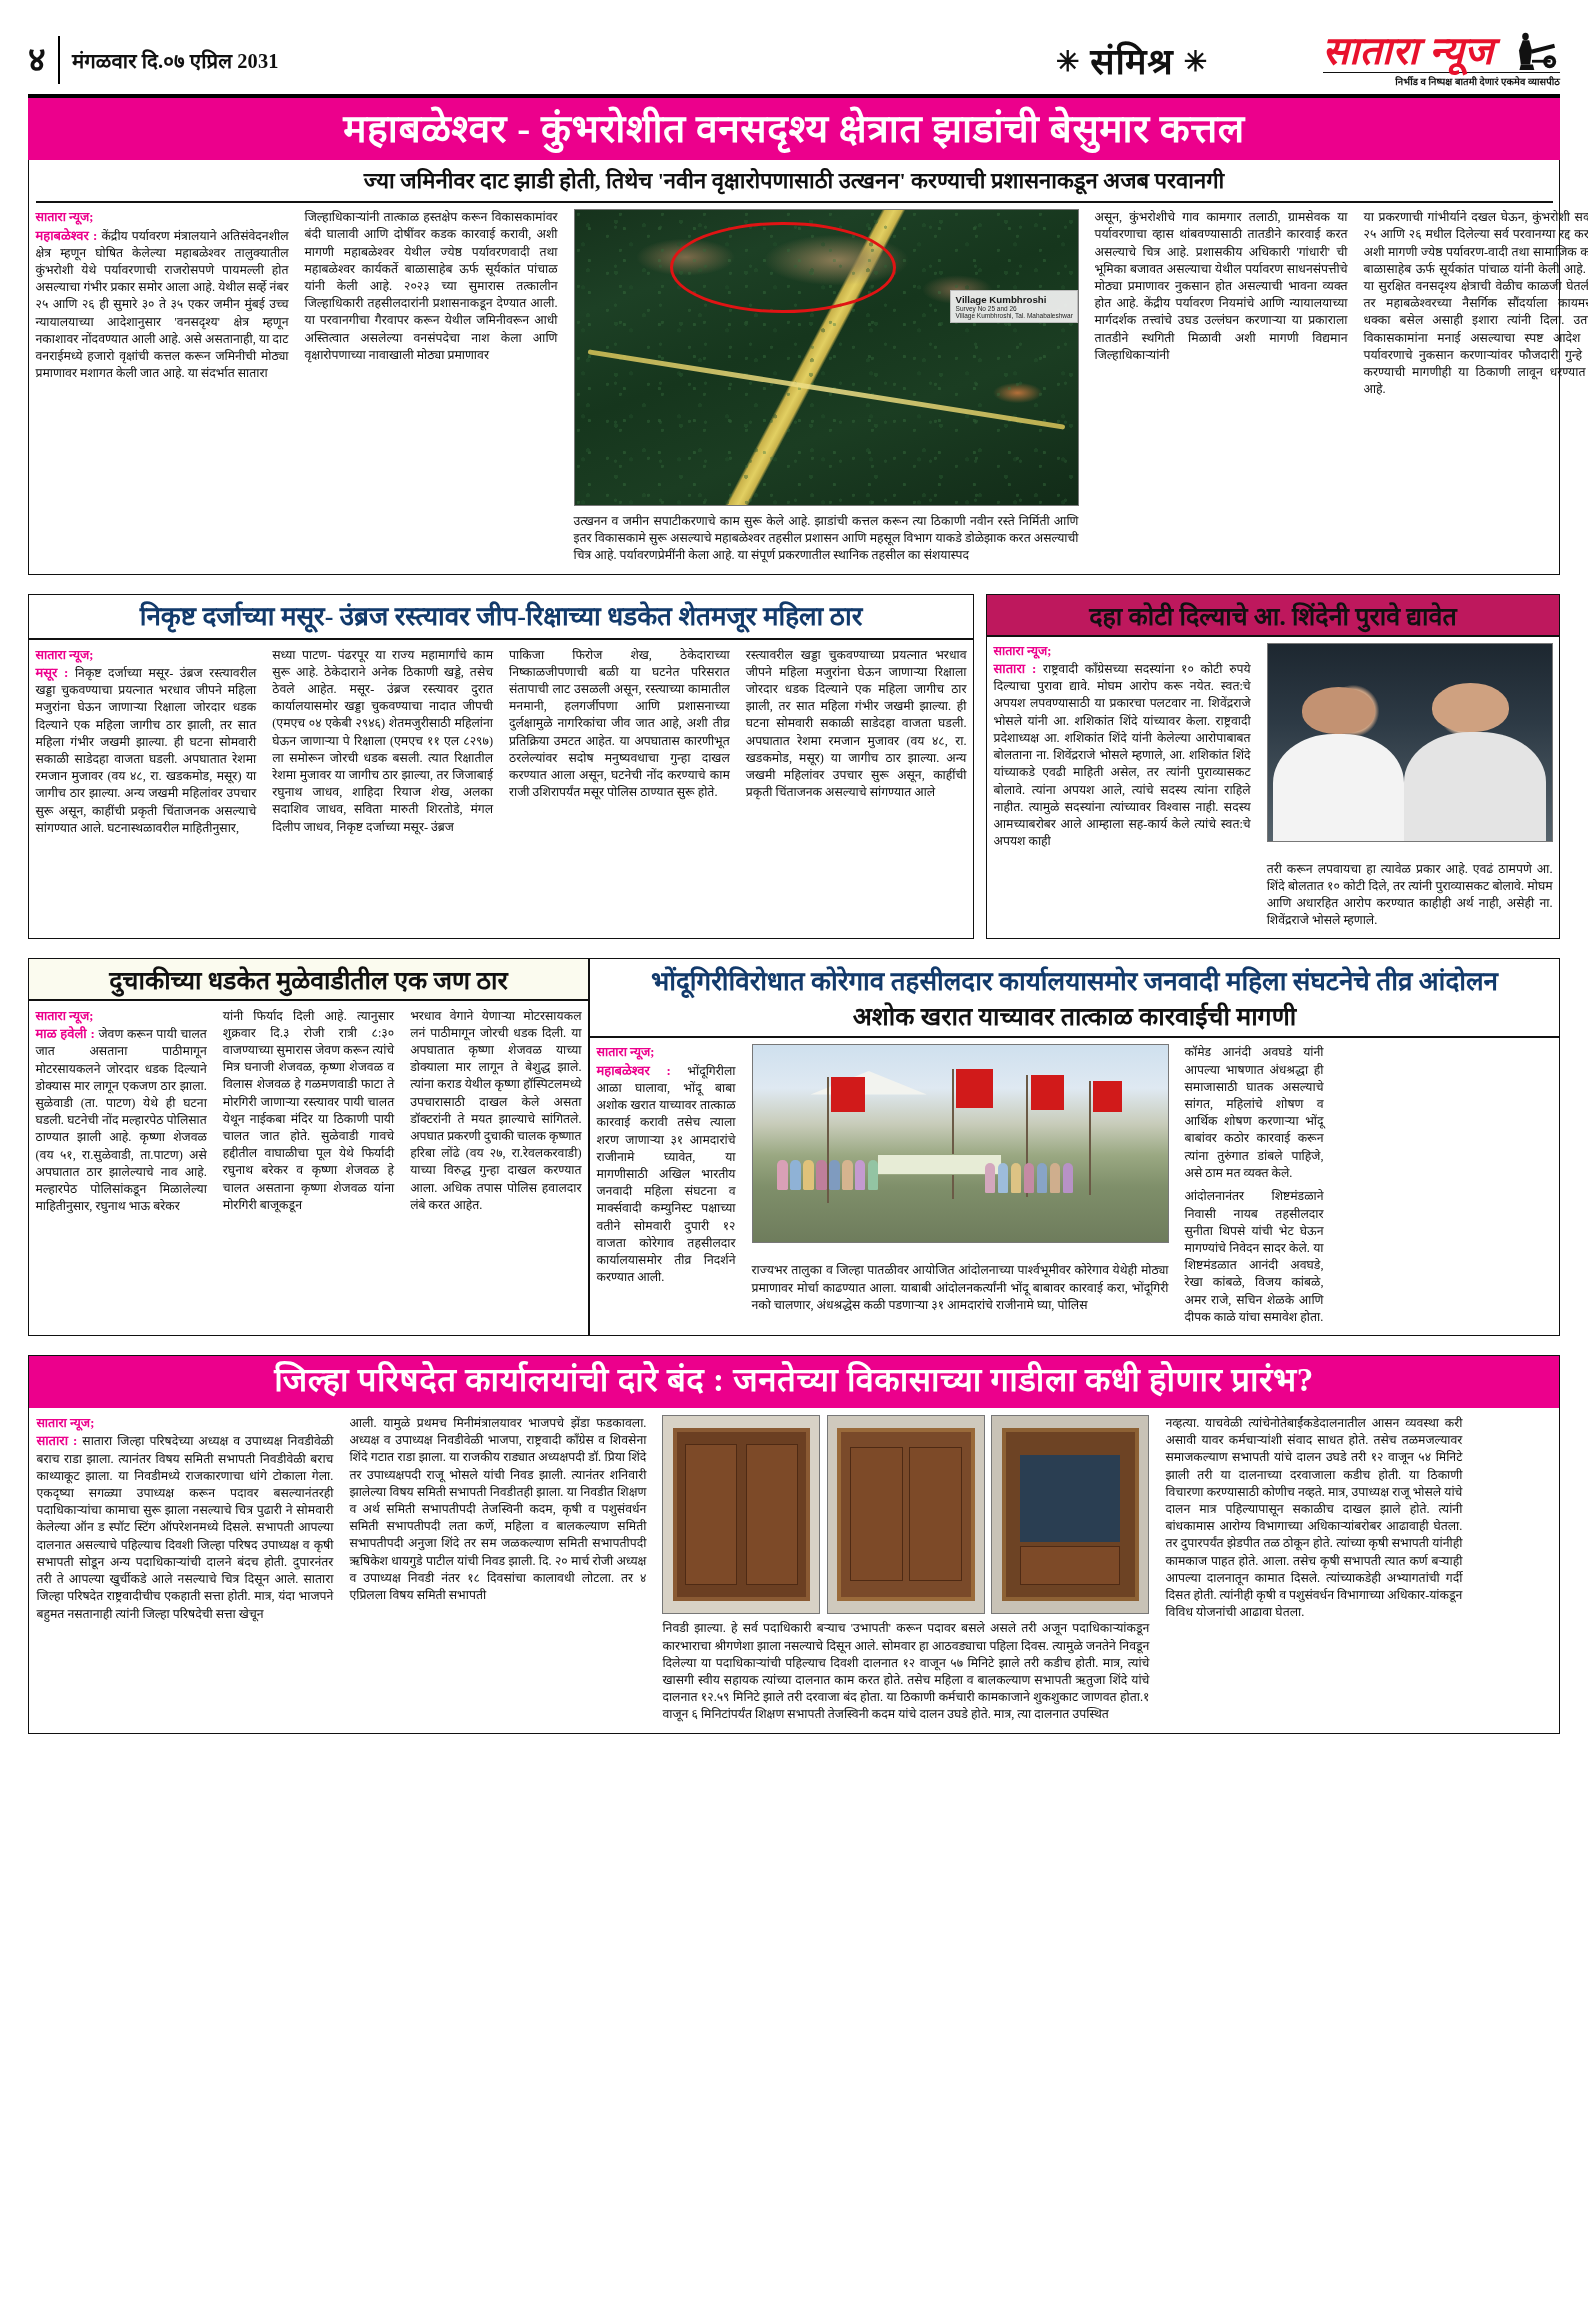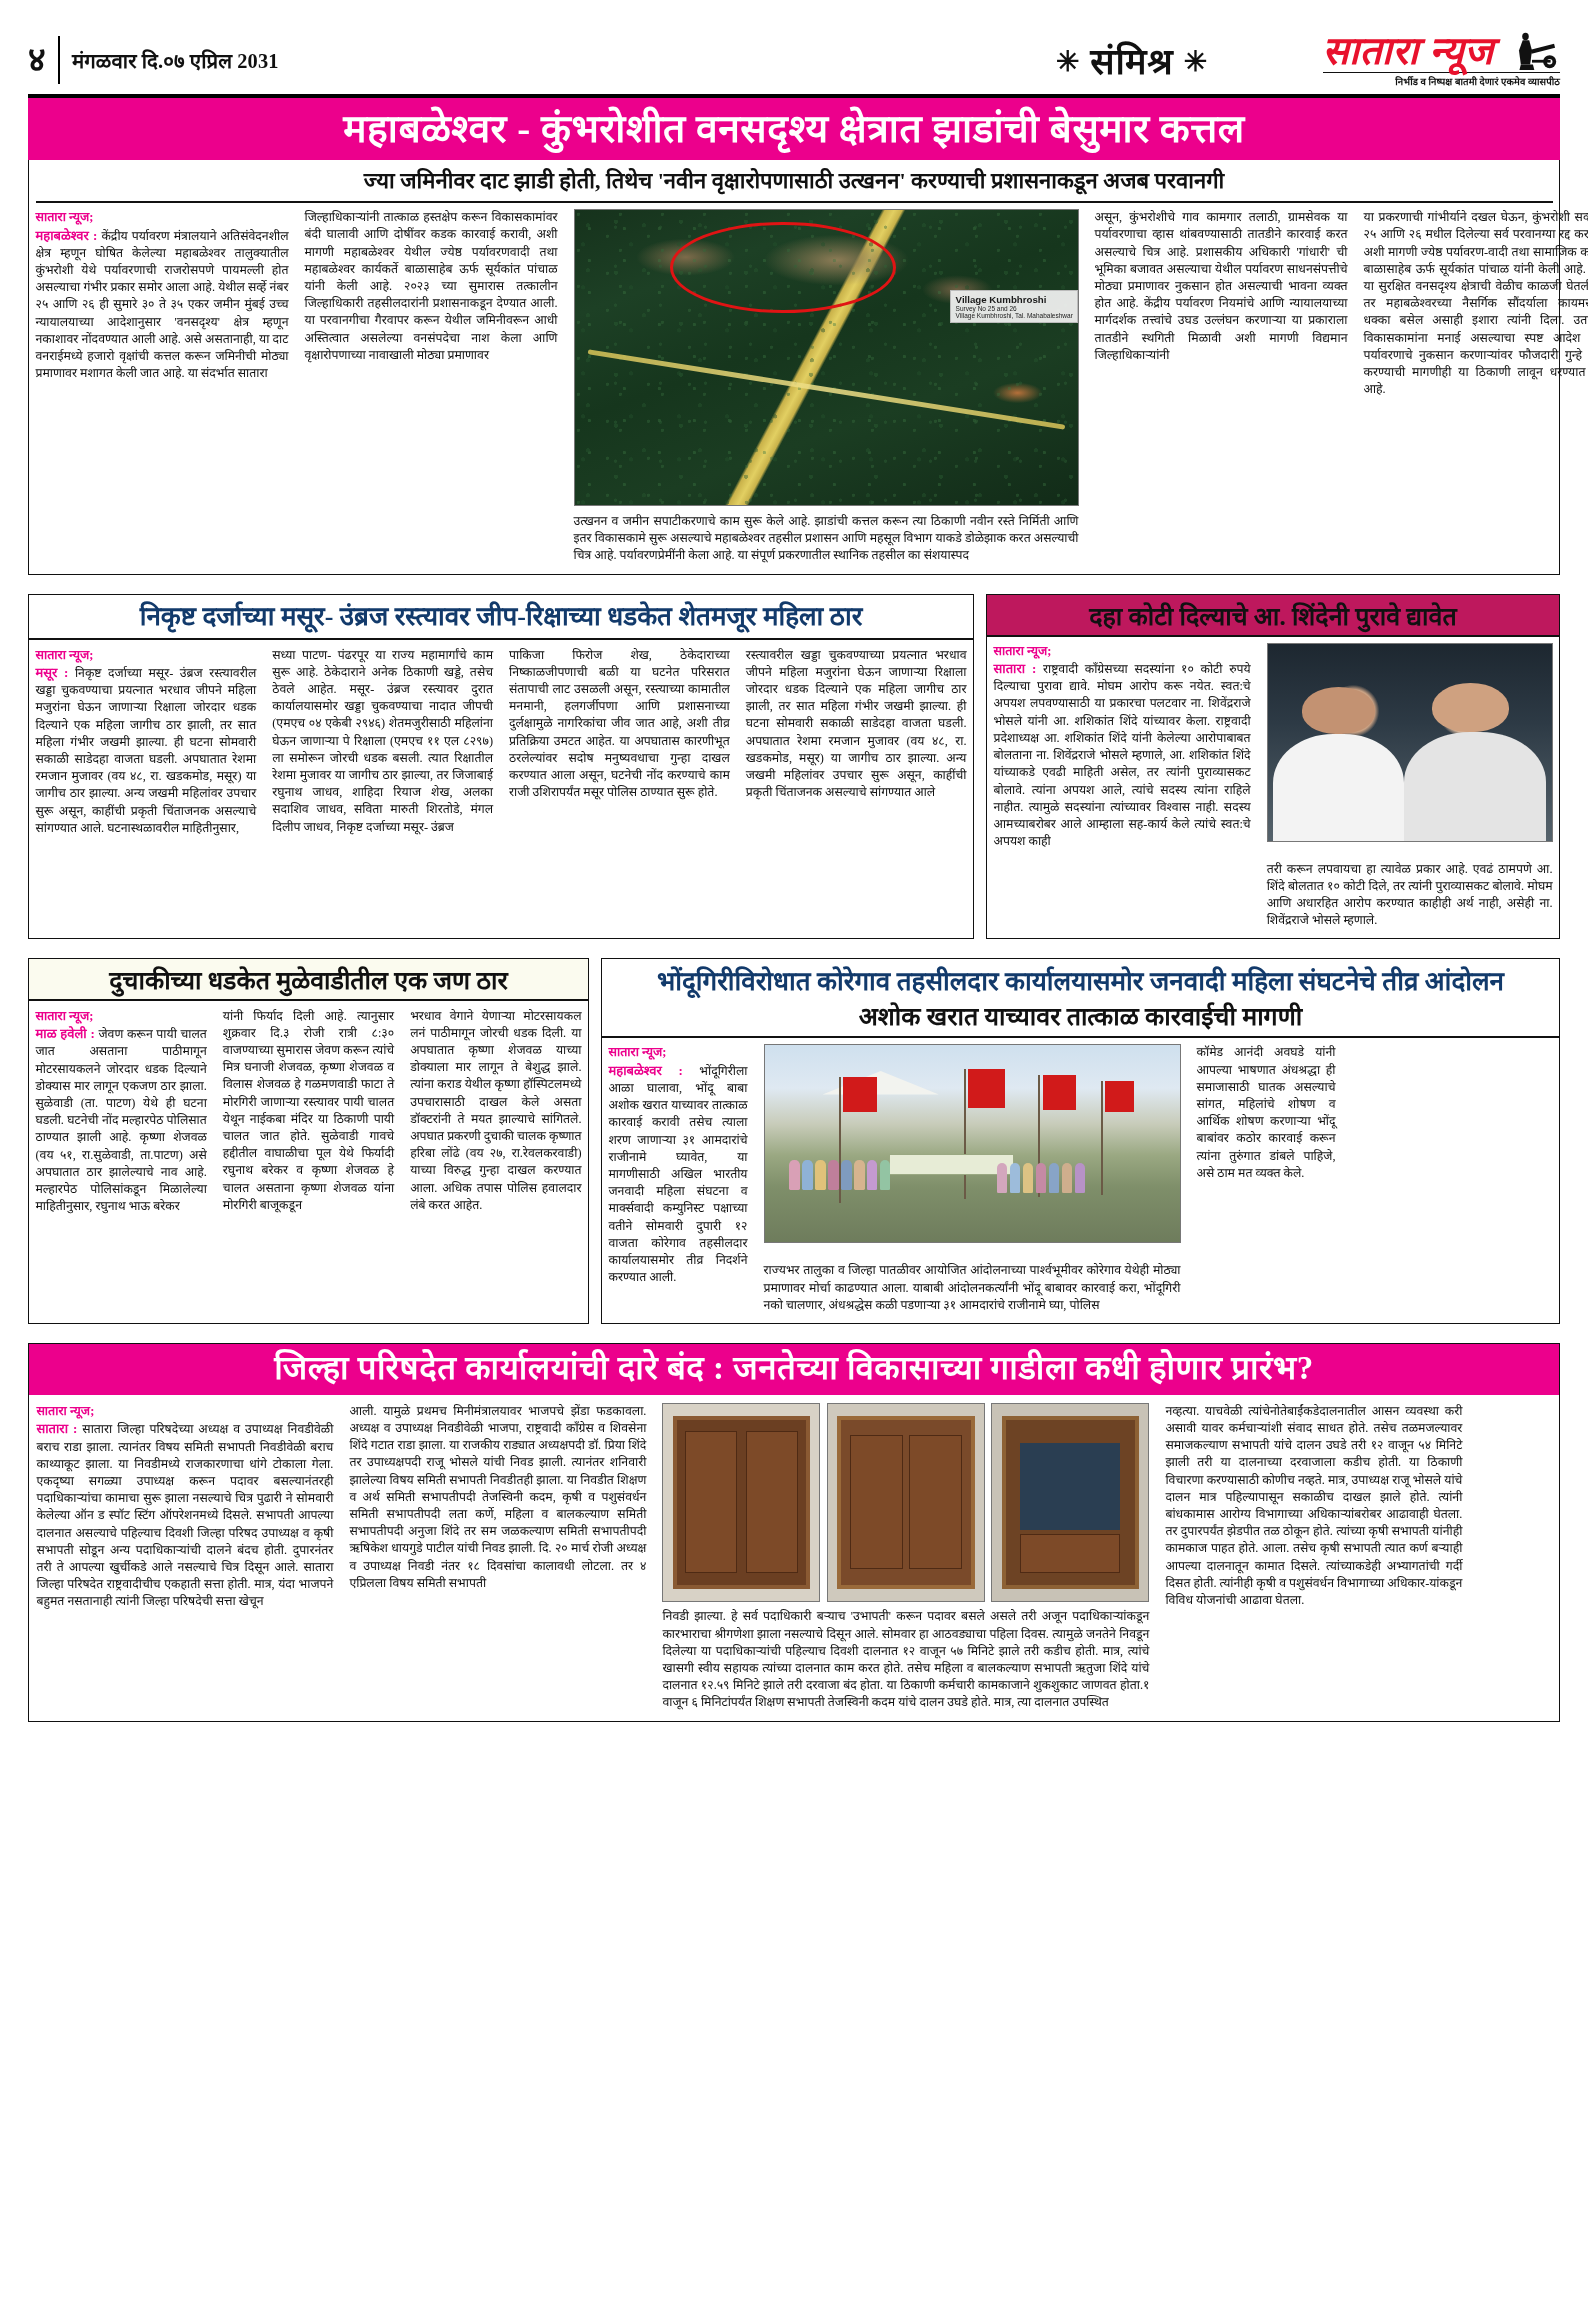--- a/index.html
+++ b/index.html
@@ -294,21 +294,21 @@
             </div>
           </div>
           <div class="body-txt mt10">
               <p>तरी करून लपवायचा हा त्यावेळ प्रकार आहे. एवढं ठामपणे आ. शिंदे बोलतात १० कोटी दिले, तर त्यांनी पुराव्यासकट बोलावे. मोघम आणि अधारहित आरोप करण्यात काहीही अर्थ नाही, असेही ना. शिवेंद्रराजे भोसले म्हणाले.</p>
             </div>
         </div>
       </div>
     </div>
   </div>
 
-  <div class="flexrow mt10" style="gap:12px;">
+  <div class="flexrow mt10" style="gap:0;">
 
     <div style="flex:0 0 561px; border:1.4px solid #111;">
       <div class="head-black head-box-cream">दुचाकीच्या धडकेत मुळेवाडीतील एक जण ठार</div>
       <div class="rule-thin"></div>
       <div class="cols" style="padding:6.5px 6.5px 4.6px;">
         <div class="col">
           <div class="body-txt">
             <p>
               <span class="dateline-agency">सातारा न्यूज;</span>
               <span class="dateline-place">माळ हवेली :</span>
@@ -385,20 +385,23 @@
                   <p>राज्यभर तालुका व जिल्हा पातळीवर आयोजित आंदोलनाच्या पार्श्वभूमीवर कोरेगाव येथेही मोठ्या प्रमाणावर मोर्चा काढण्यात आला. याबाबी आंदोलनकर्त्यांनी भोंदू बाबावर कारवाई करा, भोंदूगिरी नको चालणार, अंधश्रद्धेस कळी पडणाऱ्या ३१ आमदारांचे राजीनामे घ्या, पोलिस</p>
                 </div>
             </div>
           </div>
         </div>
 
         <div class="col" style="flex:0 0 139px;">
           <div class="body-txt">
               <p>कॉमेड आनंदी अवघडे यांनी आपल्या भाषणात अंधश्रद्धा ही समाजासाठी घातक असल्याचे सांगत, महिलांचे शोषण व आर्थिक शोषण करणाऱ्या भोंदू बाबांवर कठोर कारवाई करून त्यांना तुरुंगात डांबले पाहिजे, असे ठाम मत व्यक्त केले.</p>
             </div>
+          <div class="body-txt mt14">
+              <p>आंदोलनानंतर शिष्टमंडळाने निवासी नायब तहसीलदार सुनीता थिपसे यांची भेट घेऊन मागण्यांचे निवेदन सादर केले. या शिष्टमंडळात आनंदी अवघडे, रेखा कांबळे, विजय कांबळे, अमर राजे, सचिन शेळके आणि दीपक काळे यांचा समावेश होता.</p>
+            </div>
         </div>
       </div>
     </div>
   </div>
 
   <div class="mt10" style="border:1.4px solid #111;">
     <div class="banner-pink" style="font-size:33px; padding:6.5px 4.6px 8.3px;">जिल्हा परिषदेत कार्यालयांची दारे बंद : जनतेच्या विकासाच्या गाडीला कधी होणार प्रारंभ?</div>
     <div class="cols" style="padding:7.4px 7.4px 5.6px;">
       <div class="col" style="flex:0 0 297px;">
         <div class="body-txt">

